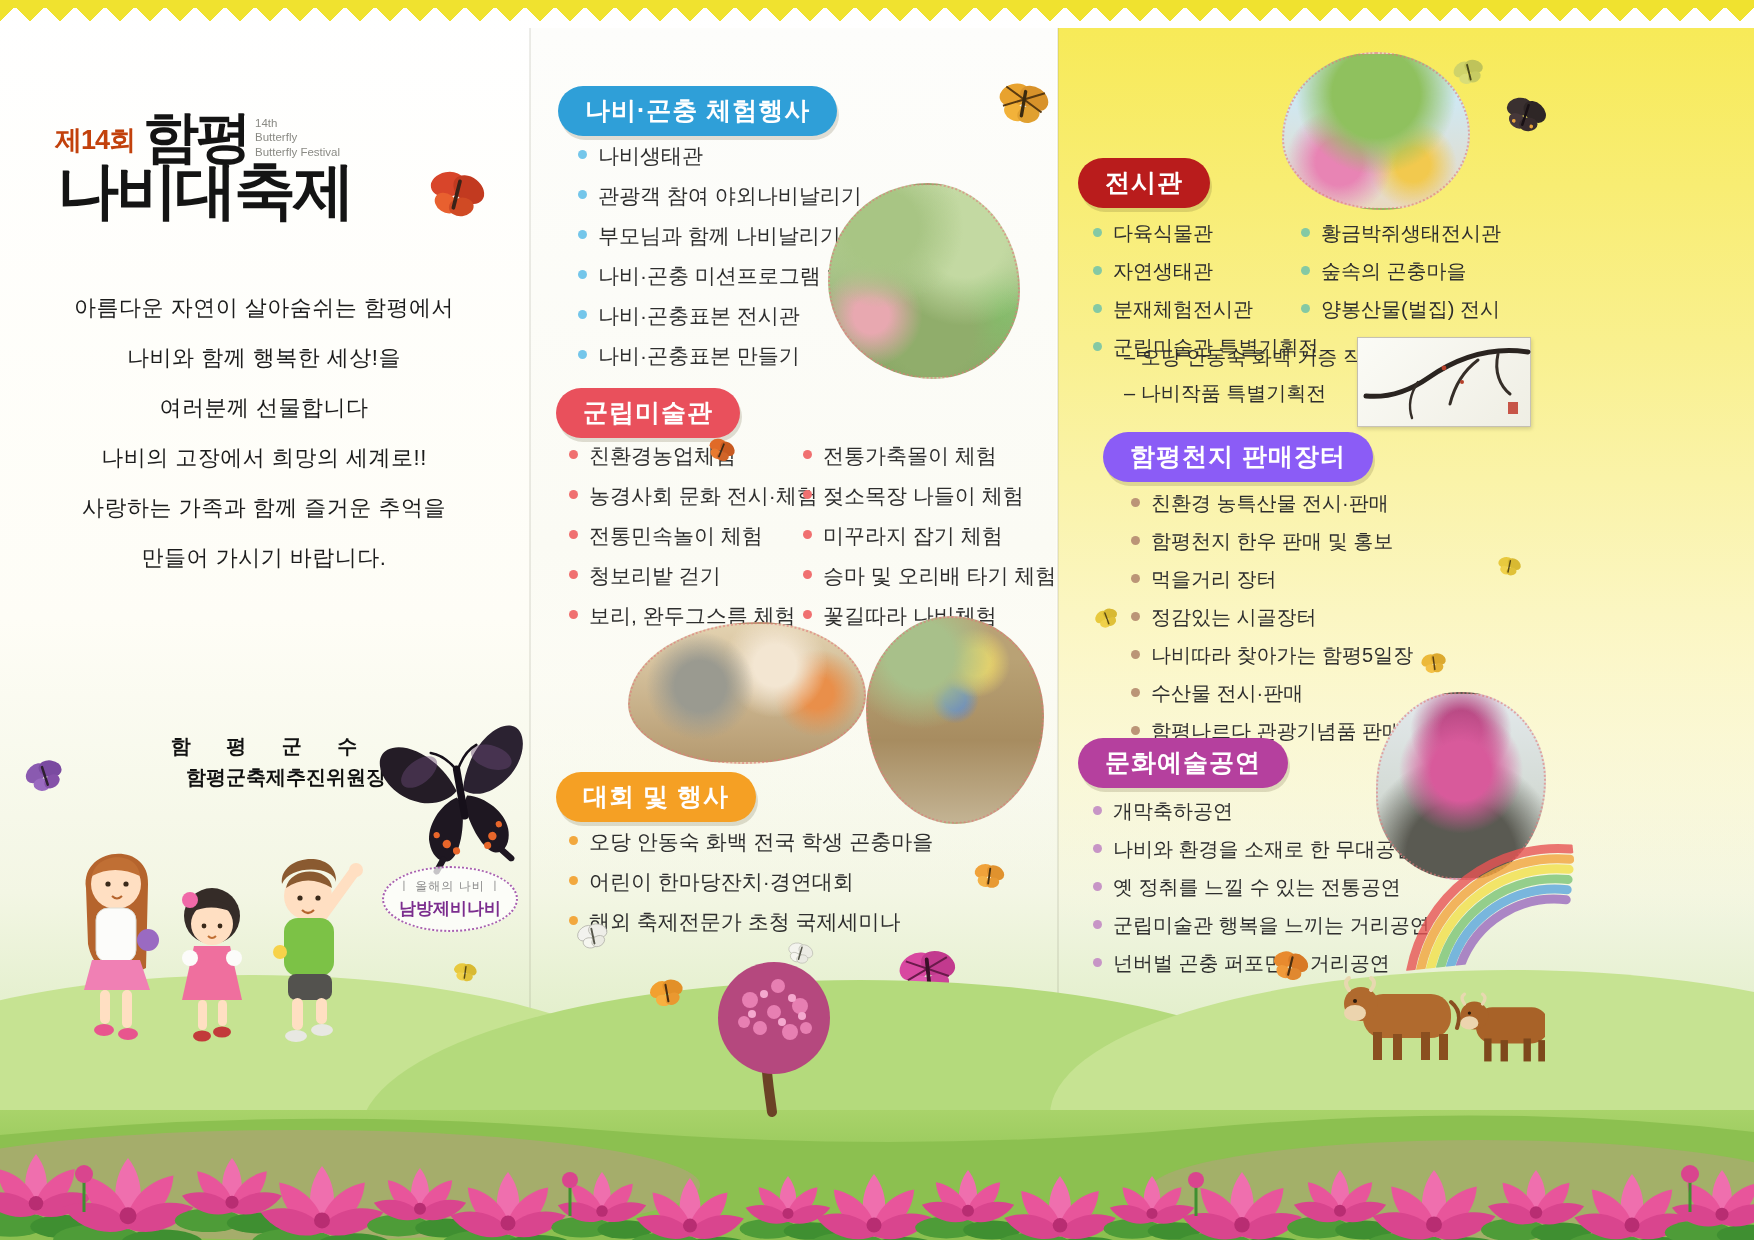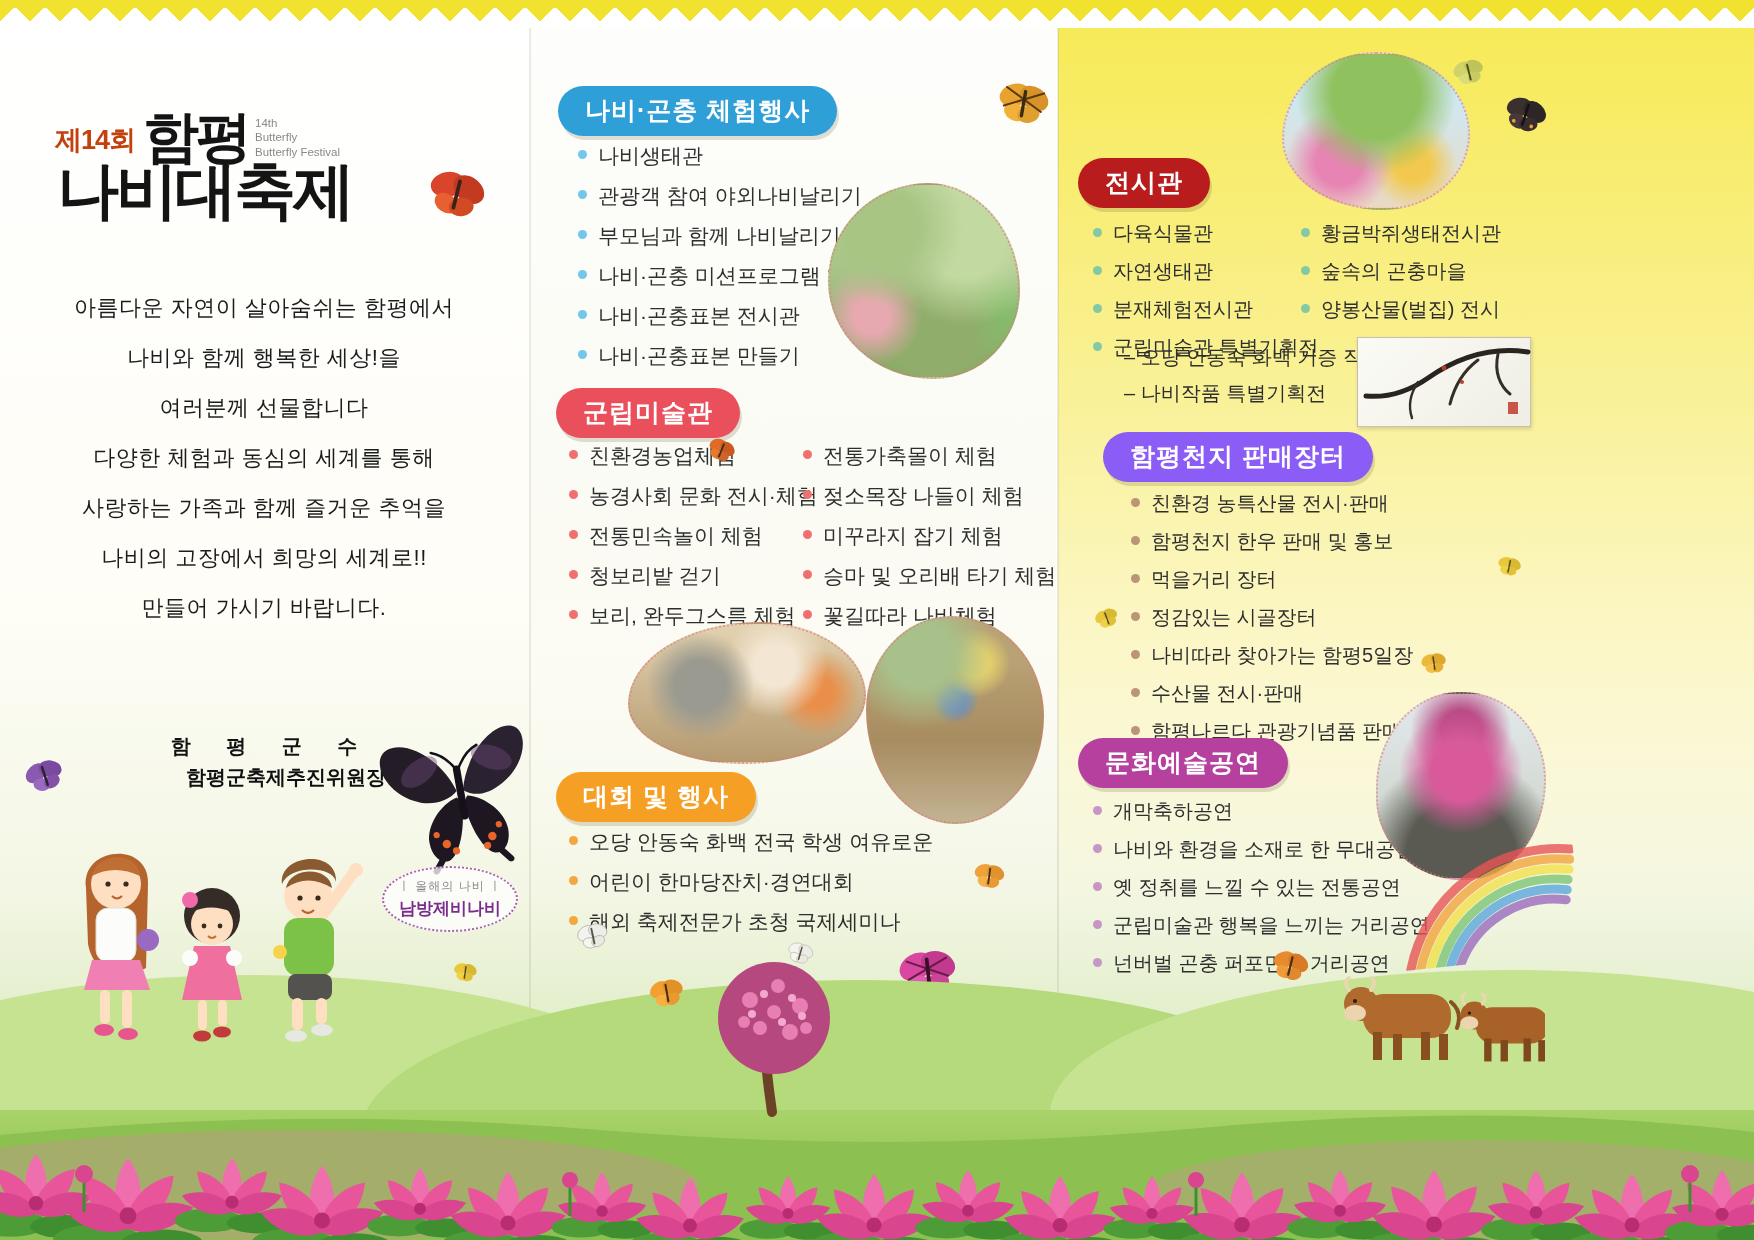--- a/index.html
+++ b/index.html
@@ -138,23 +138,22 @@
   <ellipse cx="27" cy="11" rx="11" ry="8" transform="rotate(25 27 11)" fill="#c23a20"></ellipse>
   <ellipse cx="15" cy="23" rx="8" ry="6" transform="rotate(20 15 23)" fill="#e8602f"></ellipse>
   <ellipse cx="25" cy="23" rx="8" ry="6" transform="rotate(-20 25 23)" fill="#d04a24"></ellipse>
   <rect x="19" y="6" width="2.4" height="20" rx="1.2" fill="#3a2218"></rect>
 </svg>
 
 <div class="message abs" style="left:0; top:283px;">
   <div>아름다운 자연이 살아숨쉬는 함평에서</div>
   <div>나비와 함께 행복한 세상!을</div>
   <div>여러분께 선물합니다</div>
-  <div>다양한 체험과 동심의 세계를 통해</div>
+  <div>나비의 고장에서 희망의 세계로!!</div>
   <div>사랑하는 가족과 함께 즐거운 추억을</div>
-  <div>나비의 고장에서 희망의 세계로!!</div>
   <div>만들어 가시기 바랍니다.</div>
 </div>
 
 <div class="sig abs" style="left:0; top:733px;">
   <div class="sig-role">함 평 군 수</div>
   <div class="sig-org">함평군축제추진위원장</div>
 </div>
 
 <svg class="abs" style="left:24px; top:758px; transform:rotate(-18deg);" width="42" height="38" viewBox="0 0 40 34">
   <ellipse cx="13" cy="11" rx="11" ry="8" transform="rotate(-25 13 11)" fill="#8a5ab0"></ellipse>
@@ -236,21 +235,21 @@
   <rect x="19" y="6" width="2.4" height="20" rx="1.2" fill="#402a14"></rect>
 </svg>
 
 <div class="photo ph2" style="left:628px; top:622px; width:238px; height:142px;"></div>
 <div class="photo ph3" style="left:866px; top:616px; width:178px; height:208px;"></div>
 
 <div class="abs" style="left:556px; top:772px;">
   <span class="badge b-orange">대회 및 행사</span>
 </div>
 <ul class="list l-orange abs" style="left:566px; top:828px;">
-  <li>오당 안동숙 화백 전국 학생 여유로운</li>
+  <li>오당 안동숙 화백 전국 학생 곤충마을</li>
   <li>어린이 한마당잔치·경연대회</li>
   <li>해외 축제전문가 초청 국제세미나</li>
 </ul>
 
 <svg class="abs" style="left:576px; top:922px; transform:rotate(-12deg);" width="34" height="30" viewBox="0 0 40 34">
   <ellipse cx="13" cy="11" rx="11" ry="8" transform="rotate(-25 13 11)" fill="#f2f2ee" stroke="#b8b8b0"></ellipse>
   <ellipse cx="27" cy="11" rx="11" ry="8" transform="rotate(25 27 11)" fill="#eeeee8" stroke="#b8b8b0"></ellipse>
   <ellipse cx="15" cy="23" rx="8" ry="6" transform="rotate(20 15 23)" fill="#f6f6f0" stroke="#b8b8b0"></ellipse>
   <ellipse cx="25" cy="23" rx="8" ry="6" transform="rotate(-20 25 23)" fill="#eaeae2" stroke="#b8b8b0"></ellipse>
   <rect x="19" y="6" width="2.2" height="20" rx="1.1" fill="#55554a"></rect>

